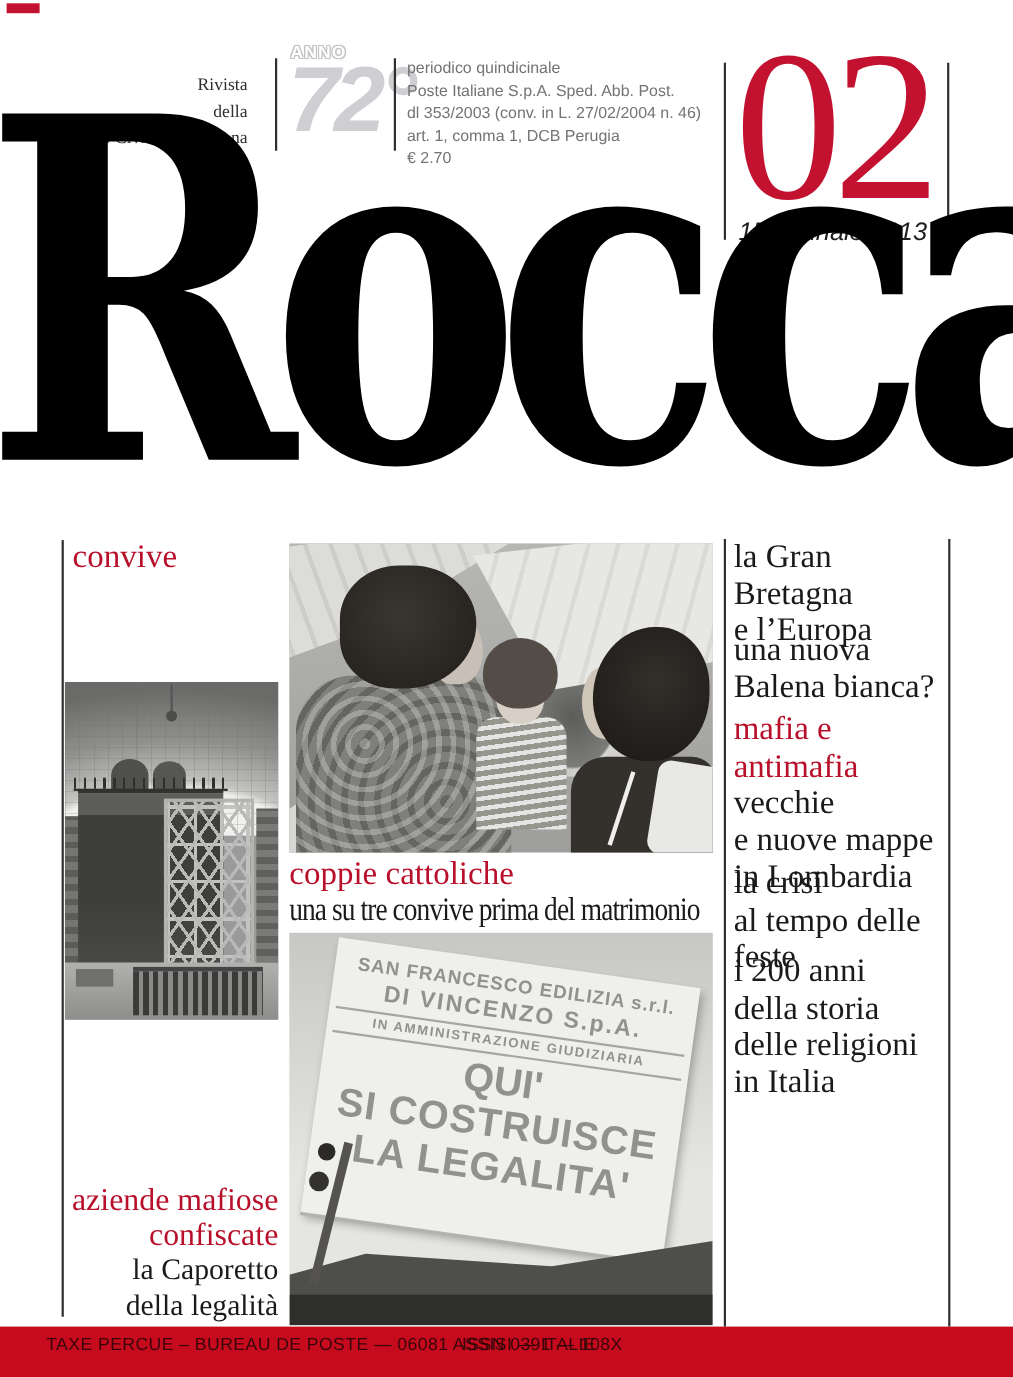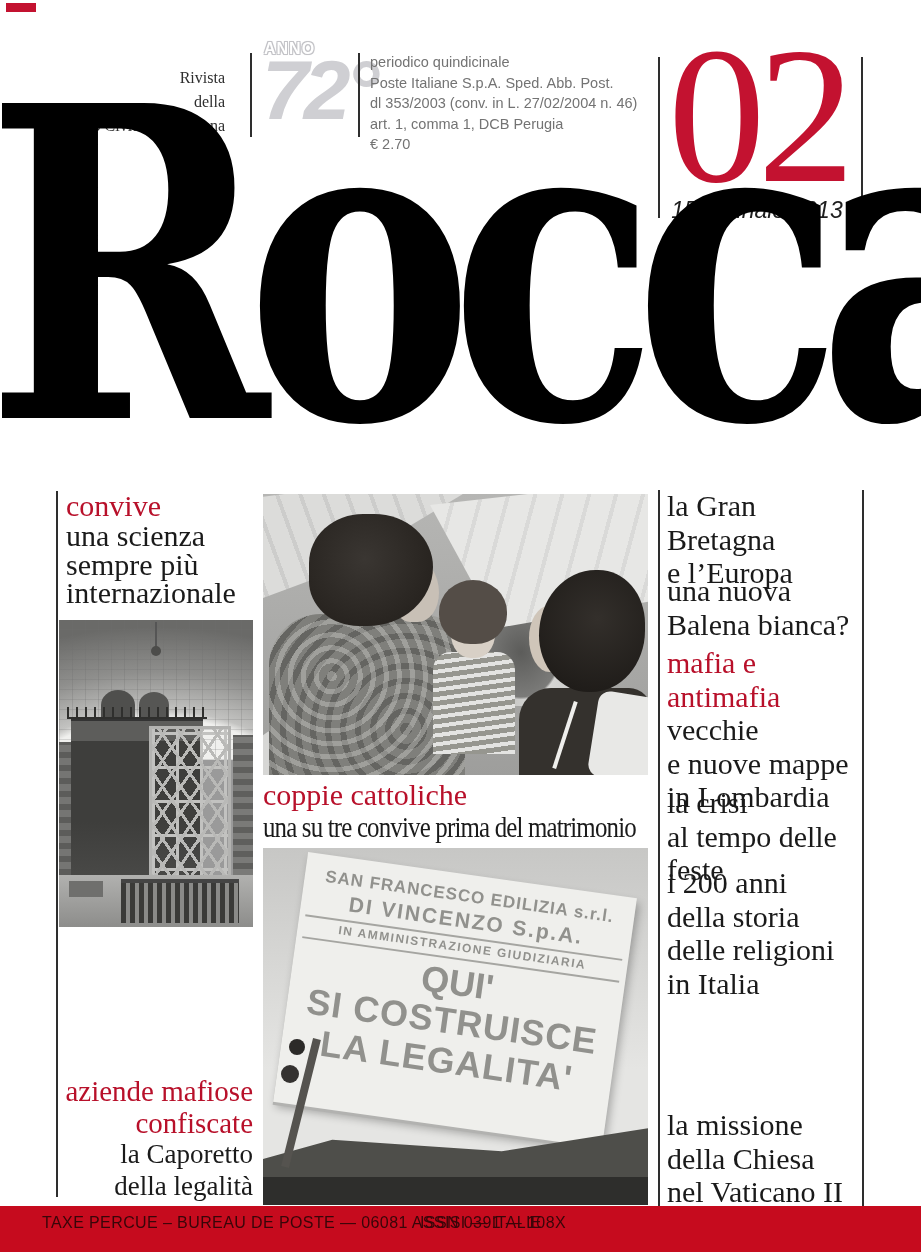--- a/index.html
+++ b/index.html
@@ -200,23 +200,20 @@
 
   <div class="vline il-l"></div>
   <div class="vline il-r"></div>
   <div class="issue-number">02</div>
   <div class="issue-date">15 gennaio 2013</div>
 
   <div class="logo">Rocca</div>
 
   <div class="vline lc-rule"></div>
   <div class="lc-top-kicker kicker">convive</div>
-  <div class="lc-top-title ml">una scienza
-sempre più
-internazionale</div>
 
   <div class="photo-industrial">
     <div class="p1-ceiling"></div>
     <div class="p1-hook"></div>
     <div class="p1-wall-l"></div>
     <div class="p1-wall-r"></div>
     <div class="p1-dome1"></div>
     <div class="p1-dome2"></div>
     <div class="p1-structure"></div>
     <div class="p1-scaffold"></div>
@@ -298,25 +295,19 @@
     <div class="t ml">la crisi
 al tempo delle feste</div>
   </div>
   <div class="rc-item rc5">
     <div class="k ml"></div>
     <div class="t ml">i 200 anni
 della storia
 delle religioni
 in Italia</div>
   </div>
-  <div class="rc-item rc7">
-    <div class="k ml"></div>
-    <div class="t ml">la missione
-della Chiesa
-nel Vaticano II</div>
-  </div>
 
   <div class="footer-bar">
     <div class="footer-text">TAXE PERCUE – BUREAU DE POSTE — 06081 ASSISI — ITALIE</div>
     <div class="footer-issn">ISSN 0391 — 108X</div>
   </div>
 
 </div>
 
 </body></html>

